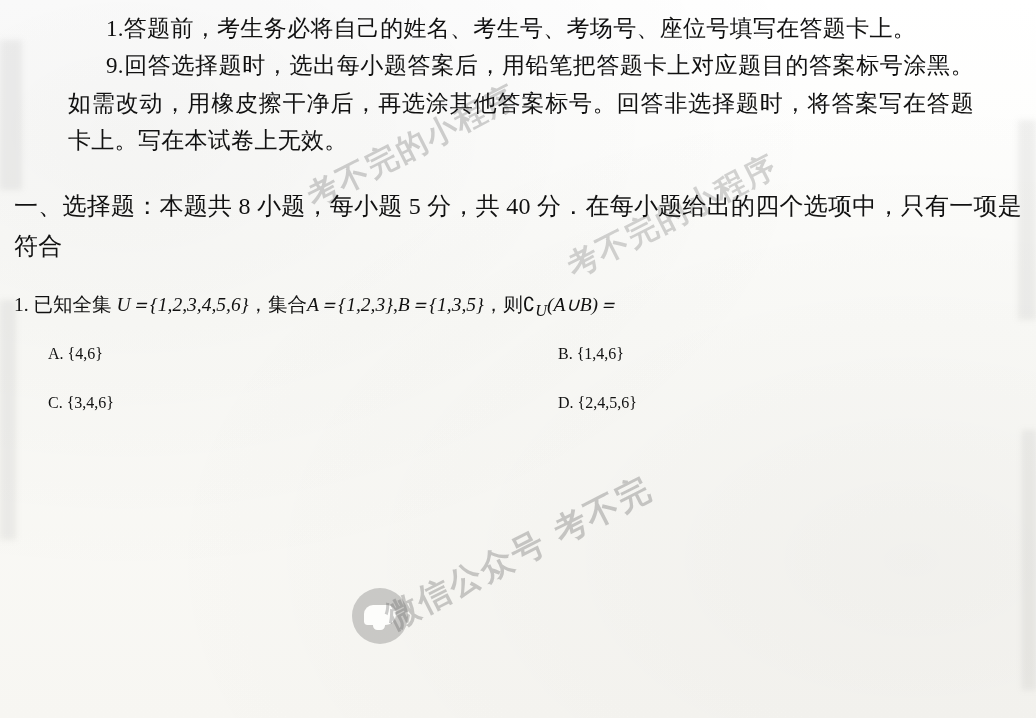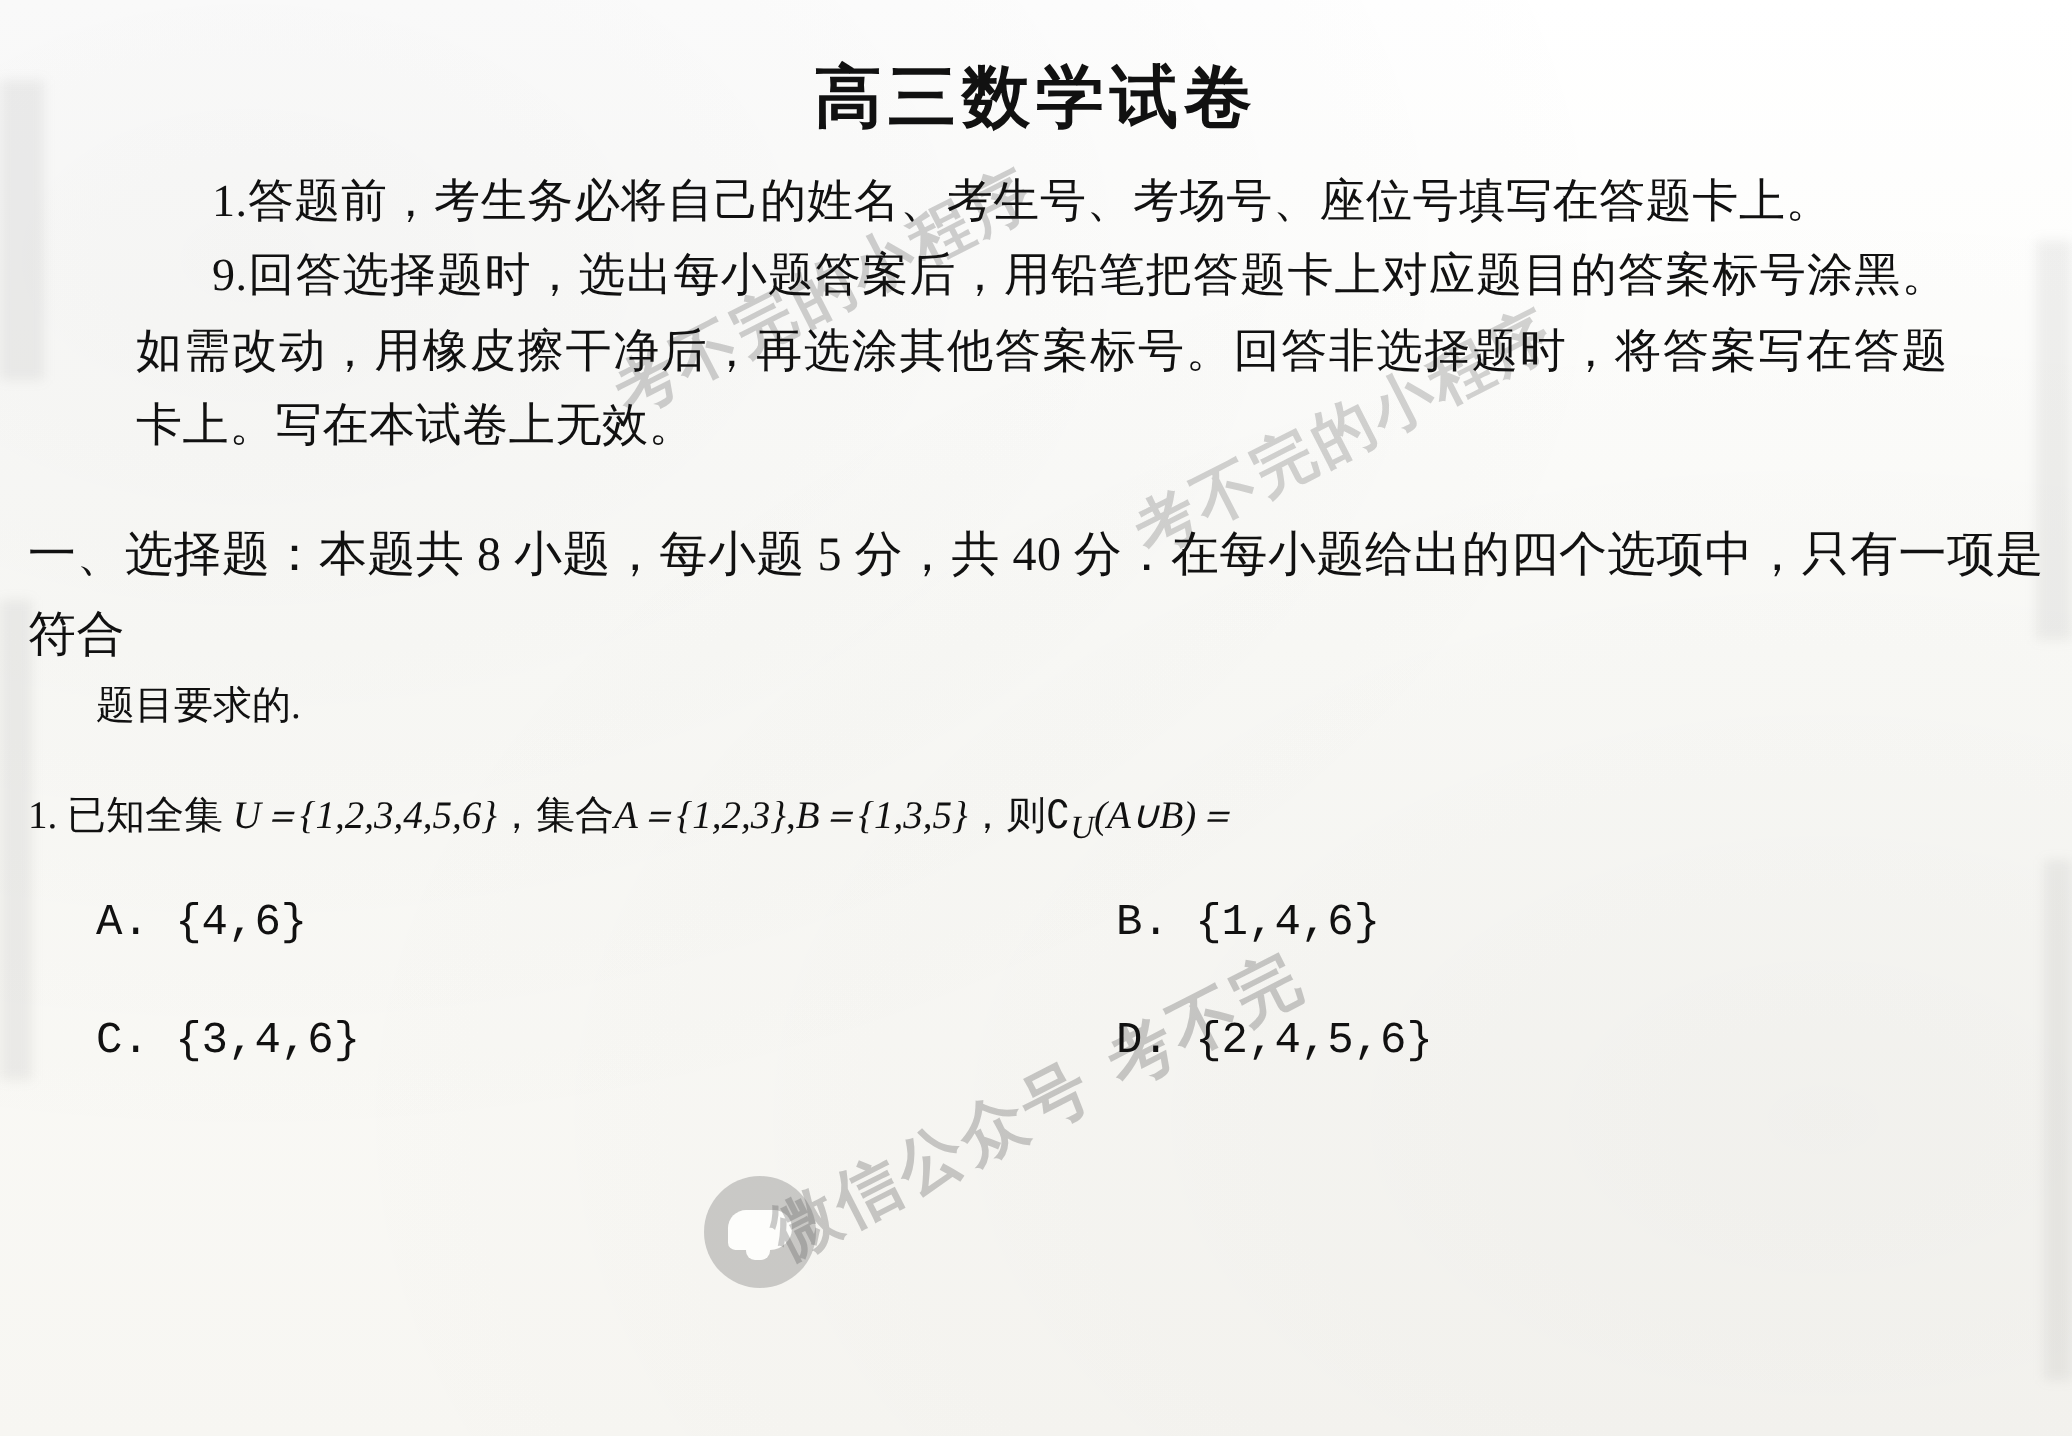--- a/index.html
+++ b/index.html
@@ -80,23 +80,22 @@
     font-size: 19.5px;
     line-height: 1.7;
   }
   .options {
     margin: 14px 0 0 0;
     display: grid;
     grid-template-columns: 1fr 1fr;
     row-gap: 22px;
   }
   .option {
-    font-size: 22px;
+    font-size: 16px;
     padding-left: 34px;
-    font-family: Liberation Mono, monospace;
   }
   .option.col2 {
     padding-left: 40px;
   }
   i.mvar {
     font-family: "Liberation Serif", serif;
     font-style: italic;
   }
   
   .wm {
@@ -188,30 +187,28 @@
   <div class="smudge sm3"></div>
   <div class="smudge sm4"></div>
 
   <div class="wm wm-a">考不完的小程序</div>
   <div class="wm wm-b">考不完的小程序</div>
   <div class="wm-logo"></div>
   <div class="wm wm-c">微信公众号 考不完</div>
 
   <div class="content">
 
-    <h1 class="doc-title">高三数学试卷</h1>
 
 
     <ul class="notice-list">
       <li class="notice-item">1.答题前，考生务必将自己的姓名、考生号、考场号、座位号填写在答题卡上。</li>
       <li class="notice-item">9.回答选择题时，选出每小题答案后，用铅笔把答题卡上对应题目的答案标号涂黑。如需改动，用橡皮擦干净后，再选涂其他答案标号。回答非选择题时，将答案写在答题卡上。写在本试卷上无效。</li>
     </ul>
 
     <div class="section-head">一、选择题：本题共 8 小题，每小题 5 分，共 40 分．在每小题给出的四个选项中，只有一项是符合</div>
-    <div class="section-head-cont">题目要求的.</div>
 
     <div class="question">
       <span>1.</span>
       <span>已知全集</span>
       <i class="mvar">U＝{1,2,3,4,5,6}</i><span>，集合</span><i class="mvar">A＝{1,2,3}</i>,<i class="mvar">B＝{1,3,5}</i><span>，则∁</span><sub><i class="mvar">U</i></sub><i class="mvar">(A∪B)＝</i>
 
       <div class="options">
         <div class="option">
           <span>A.</span>
           <span>{4,6}</span>

